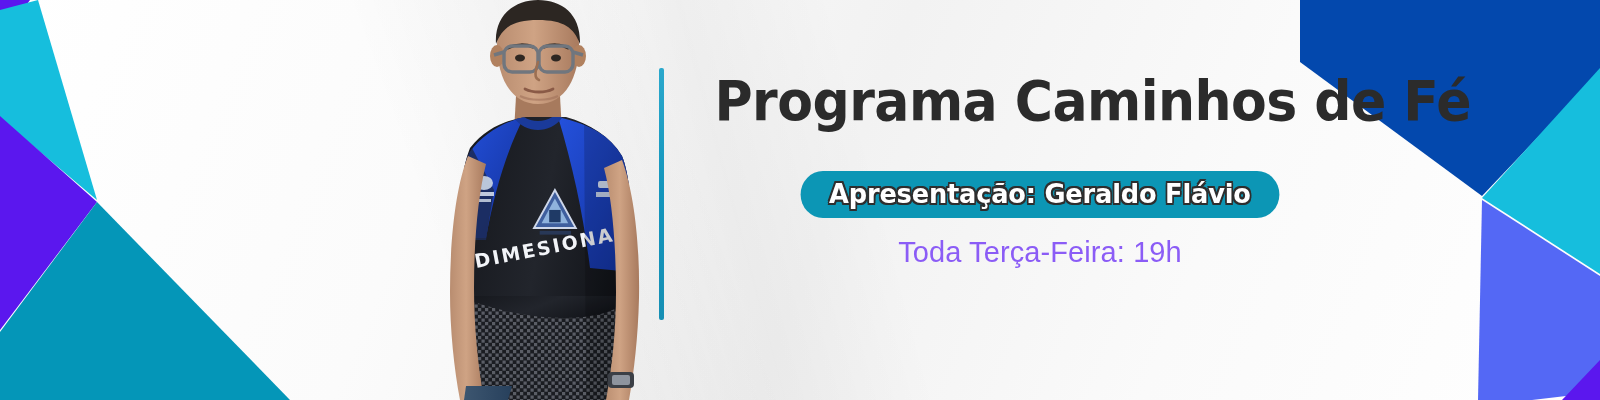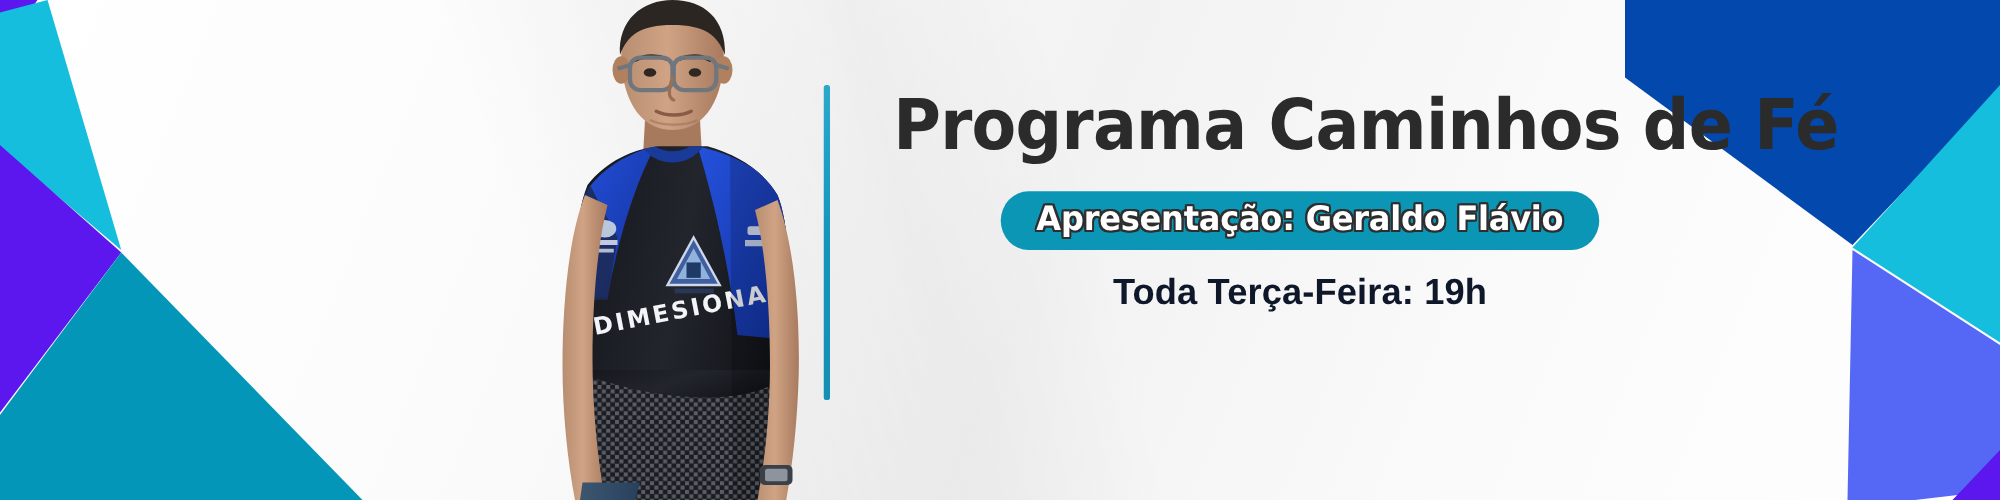--- a/index.html
+++ b/index.html
@@ -76,21 +76,21 @@
     font-size: 56px;
     letter-spacing: -0.6px;
     color: #2b2b2b;
     line-height: 1.05;
     margin: 0;
     white-space: nowrap;
     transform: scaleX(0.93);
     transform-origin: center;
   }
   .badge-row {
-    margin-top: 22px;
+    margin-top: 40px;
     display: flex;
     justify-content: center;
   }
   .badge {
     display: inline-block;
     background: #0c96b5;
     border-radius: 999px;
     padding: 7px 30px 9px 30px;
     font-family: "DejaVu Sans", sans-serif;
     font-weight: 700;
@@ -105,23 +105,23 @@
       -1.6px  1.6px 0 #2e2e2e,
        1.6px  1.6px 0 #2e2e2e,
        0px   -1.8px 0 #2e2e2e,
        0px    1.8px 0 #2e2e2e,
       -1.8px  0px   0 #2e2e2e,
        1.8px  0px   0 #2e2e2e;
   }
   .subtitle {
     margin-top: 18px;
     font-family: "Liberation Sans", sans-serif;
-    font-weight: 700;
+    font-weight: 400;
     font-size: 29px;
-    color: #0f172a;
+    color: #8b5cf6;
     white-space: nowrap;
     letter-spacing: 0.1px;
   }
 </style>
 </head>
 <body>
 
 <div id="banner">
 
   <div class="bg-base"></div>

